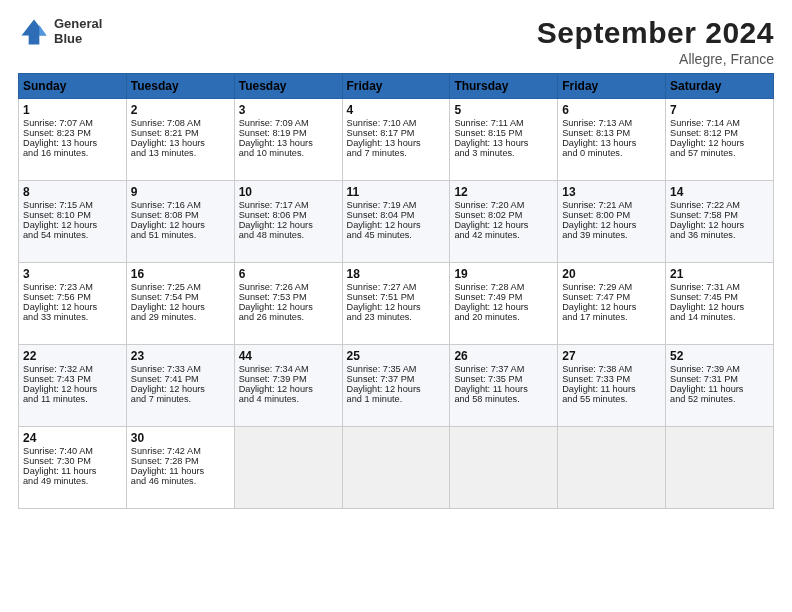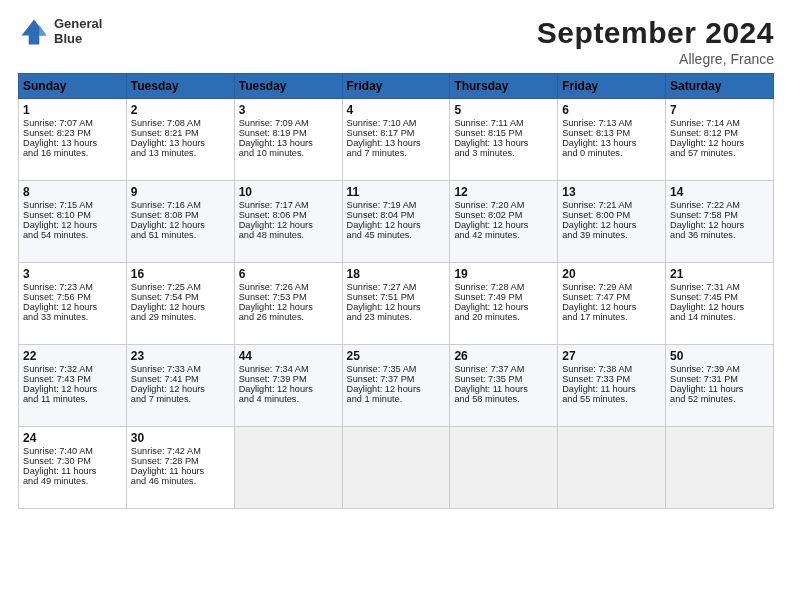--- a/index.html
+++ b/index.html
@@ -156,21 +156,21 @@
           <td><span class="day-number">20</span>Sunrise: 7:29 AM<br>Sunset: 7:47 PM<br>Daylight: 12 hours<br>and 17 minutes.</td>
           <td><span class="day-number">21</span>Sunrise: 7:31 AM<br>Sunset: 7:45 PM<br>Daylight: 12 hours<br>and 14 minutes.</td>
         </tr>
         <tr>
           <td><span class="day-number">22</span>Sunrise: 7:32 AM<br>Sunset: 7:43 PM<br>Daylight: 12 hours<br>and 11 minutes.</td>
           <td><span class="day-number">23</span>Sunrise: 7:33 AM<br>Sunset: 7:41 PM<br>Daylight: 12 hours<br>and 7 minutes.</td>
           <td><span class="day-number">44</span>Sunrise: 7:34 AM<br>Sunset: 7:39 PM<br>Daylight: 12 hours<br>and 4 minutes.</td>
           <td><span class="day-number">25</span>Sunrise: 7:35 AM<br>Sunset: 7:37 PM<br>Daylight: 12 hours<br>and 1 minute.</td>
           <td><span class="day-number">26</span>Sunrise: 7:37 AM<br>Sunset: 7:35 PM<br>Daylight: 11 hours<br>and 58 minutes.</td>
           <td><span class="day-number">27</span>Sunrise: 7:38 AM<br>Sunset: 7:33 PM<br>Daylight: 11 hours<br>and 55 minutes.</td>
-          <td><span class="day-number">50</span>Sunrise: 7:39 AM<br>Sunset: 7:31 PM<br>Daylight: 11 hours<br>and 52 minutes.</td>
+          <td><span class="day-number">52</span>Sunrise: 7:39 AM<br>Sunset: 7:31 PM<br>Daylight: 11 hours<br>and 52 minutes.</td>
         </tr>
         <tr class="last-row">
           <td><span class="day-number">24</span>Sunrise: 7:40 AM<br>Sunset: 7:30 PM<br>Daylight: 11 hours<br>and 49 minutes.</td>
           <td><span class="day-number">30</span>Sunrise: 7:42 AM<br>Sunset: 7:28 PM<br>Daylight: 11 hours<br>and 46 minutes.</td>
           <td class="cell-empty"></td>
           <td class="cell-empty"></td>
           <td class="cell-empty"></td>
           <td class="cell-empty"></td>
           <td class="cell-empty"></td>
         </tr>

